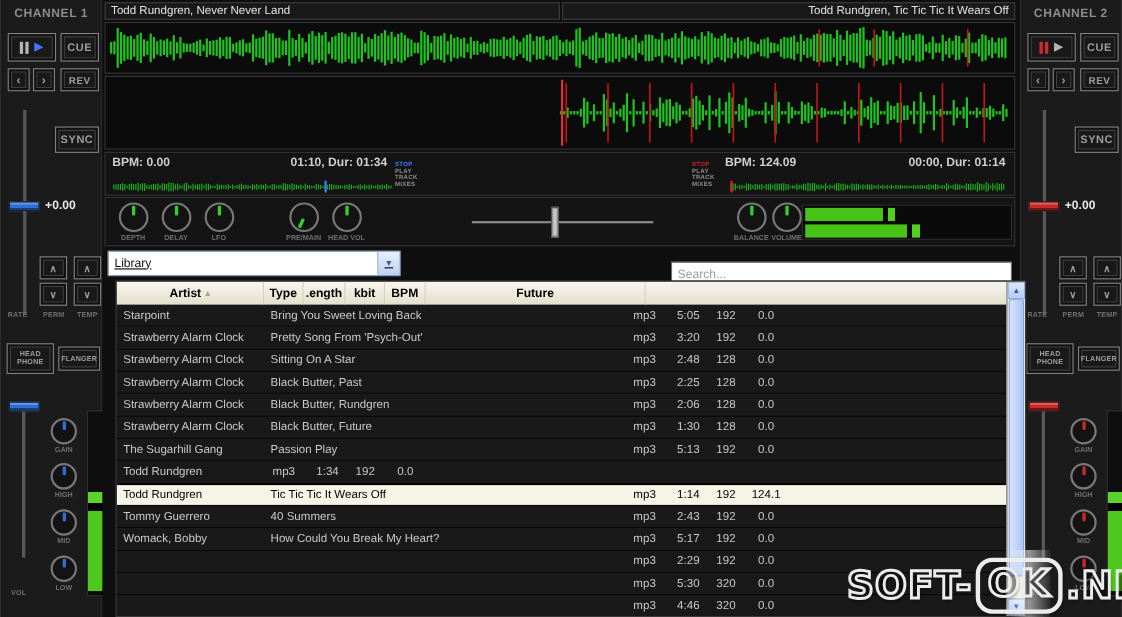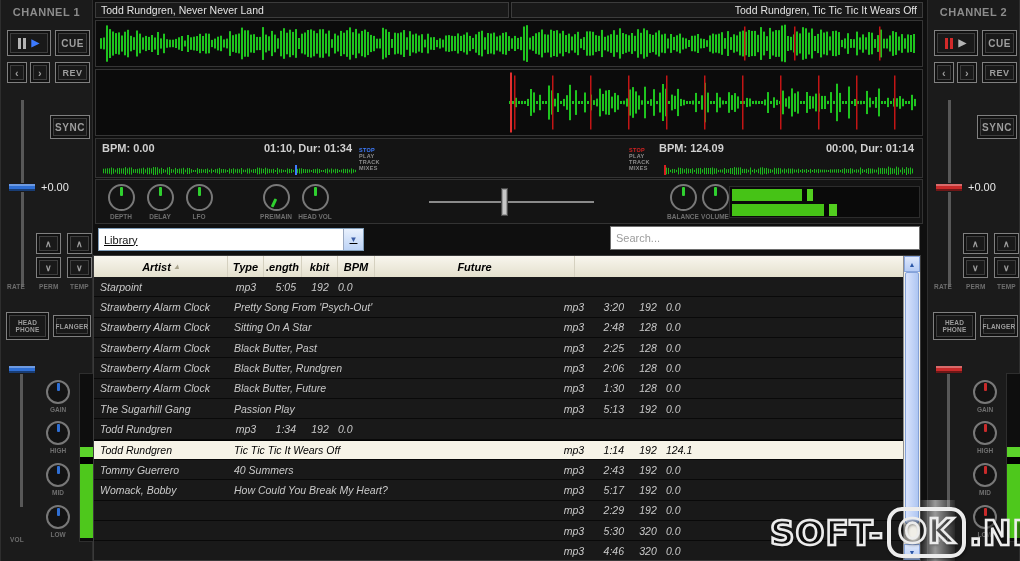--- a/index.html
+++ b/index.html
@@ -14,21 +14,21 @@
         box-shadow:inset 0 0 0 2px #111,inset 0 0 0 3px #3e3e3e;color:#9d9d9d;font-weight:bold;
         display:flex;align-items:center;justify-content:center;font-size:10px;letter-spacing:.5px;}
   .f9{font-size:9px}.f11{font-size:11px}
   .f65{font-size:6.5px;line-height:7px;text-align:center;letter-spacing:.2px;padding:1px;}
   .pp-pause{display:flex;gap:2px;margin-right:5px;}
   .pp-pause i{width:3px;height:11px;display:block;}
   .pp-play{font-size:10px;line-height:1;}
   .vtrack{position:absolute;background:#585858;}
   .handle{position:absolute;border:1px solid #1a1a1a;box-sizing:border-box;
           box-shadow:inset 0 2px 0 rgba(255,255,255,.30),inset 0 -2px 0 rgba(0,0,0,.45);}
-  .ch-val{position:absolute;font-size:11px;color:#e8e8e8;font-weight:normal;}
+  .ch-val{position:absolute;font-size:11px;color:#e8e8e8;font-weight:bold;}
   .ch-sub{position:absolute;font-size:6.5px;color:#6e6e6e;font-weight:bold;letter-spacing:.2px;}
   .vvu{position:absolute;border:1px solid #2e2e2e;box-sizing:border-box;
        background:linear-gradient(to top,#0b0b0b 0 2%,#4ec81c 2% 46%,#000 46% 50%,#5bd32a 50% 56%,#0e0e0e 56% 100%);}
   
   .knobwrap{position:absolute;display:flex;flex-direction:column;align-items:center;width:44px;}
   .knob{position:relative;border-radius:50%;background:#131313;border:2px solid #787878;box-sizing:border-box;}
   .k27{width:27px;height:27px}.k24{width:24px;height:24px}
   .krot{position:absolute;left:0;top:0;right:0;bottom:0;}
   .kind{position:absolute;left:50%;top:1px;width:3px;height:9px;margin-left:-1.5px;border-radius:1px;}
   .k24 .kind{height:8px}
@@ -67,21 +67,21 @@
   .thead{position:absolute;left:0;top:0;right:17px;height:21px;display:flex;align-items:stretch;
          background:linear-gradient(#f8f6ee,#e4e0cd);border-bottom:1px solid #9d9a87;
          font-weight:bold;font-size:11px;color:#000;}
   .tbody{position:absolute;left:0;top:21px;right:17px;bottom:0;overflow:hidden;color:#c9c9c9;font-size:10.5px;}
   .tcell{flex:none;overflow:hidden;white-space:nowrap;box-sizing:border-box;}
   .c-artist{width:134px;padding-left:6px;}
   .c-title{width:328px;padding-left:6px;}
   .c-type{width:36px;text-align:center;}
   .c-len{width:38px;text-align:right;padding-right:6px;}
   .c-kbit{width:36px;text-align:center;}
-  .c-bpm{width:37px;}
+  .c-bpm{width:37px;text-align:center;}
   .c-com{width:200px;padding-left:8px;}
   .hcell{display:flex;align-items:center;justify-content:center;border-right:1px solid #d5d1c0;
          padding:0 !important;text-align:center;}
   .sortglyph{font-size:8px;color:#a8a38b;margin-left:4px;}
   .trow{display:flex;align-items:center;height:20.357px;border-bottom:1px solid #090909;background:#191919;box-sizing:border-box;}
   .trow.sel{background:#f6f3e7;color:#000;border-top:1px solid #000;}
   .sbar{position:absolute;right:0;top:0;width:17px;bottom:0;background:#f0eee7;border-left:1px solid #8f8f8f;box-sizing:border-box;}
   .sb-btn{position:absolute;left:0;right:0;height:16px;background:linear-gradient(#dde7fb,#b6ccf4);
           border:1px solid #89a6dc;box-sizing:border-box;display:flex;align-items:center;justify-content:center;
           color:#2c57a7;font-size:7px;}
@@ -1026,24 +1026,24 @@
       </div>
     </div>
 
     <div style="position:absolute;left:2px;top:226px;width:828px;height:27px;">
       <div class="dd" style="left:3px;top:2px;width:266px;height:23px;text-decoration:underline;">
         <span class="dd-label">Library</span>
         <span class="dd-btn">
             <span>▼</span>
           </span>
       </div>
-      <input class="search" type="text" style="left: 515px; top: 0; width: 310px; height: 24px;" placeholder="Search...">
+      <input class="search" type="text" style="left: 515px; top: 12px; width: 310px; height: 24px;" placeholder="Search...">
     </div>
 
-    <div class="table" style="left:0;top:255px;width:828px;height:306px;font-style:italic;">
+    <div class="table" style="left:12px;top:255px;width:828px;height:306px;">
       <div class="thead">
           <div class="tcell hcell c-artist">
             <span>Artist</span>
             <span class="sortglyph">▴</span>
           </div>
           <div class="tcell hcell c-type">
             <span>Type</span>
           </div>
           <div class="tcell hcell c-len">
             <span>.ength</span>
@@ -1054,20 +1054,21 @@
           <div class="tcell hcell c-bpm">
             <span>BPM</span>
           </div>
           <div class="tcell hcell c-com">
             <span>Future</span>
           </div>
         </div>
       <div class="tbody">
           <div class="trow">
             <div class="tcell c-artist">Starpoint</div>
+            <div class="tcell c-title">Bring You Sweet Loving Back</div>
             <div class="tcell c-type">mp3</div>
             <div class="tcell c-len">5:05</div>
             <div class="tcell c-kbit">192</div>
             <div class="tcell c-bpm">0.0</div>
             <div class="tcell c-com"></div>
           </div>
           <div class="trow">
             <div class="tcell c-artist">Strawberry Alarm Clock</div>
             <div class="tcell c-title">Pretty Song From 'Psych-Out'</div>
             <div class="tcell c-type">mp3</div>

